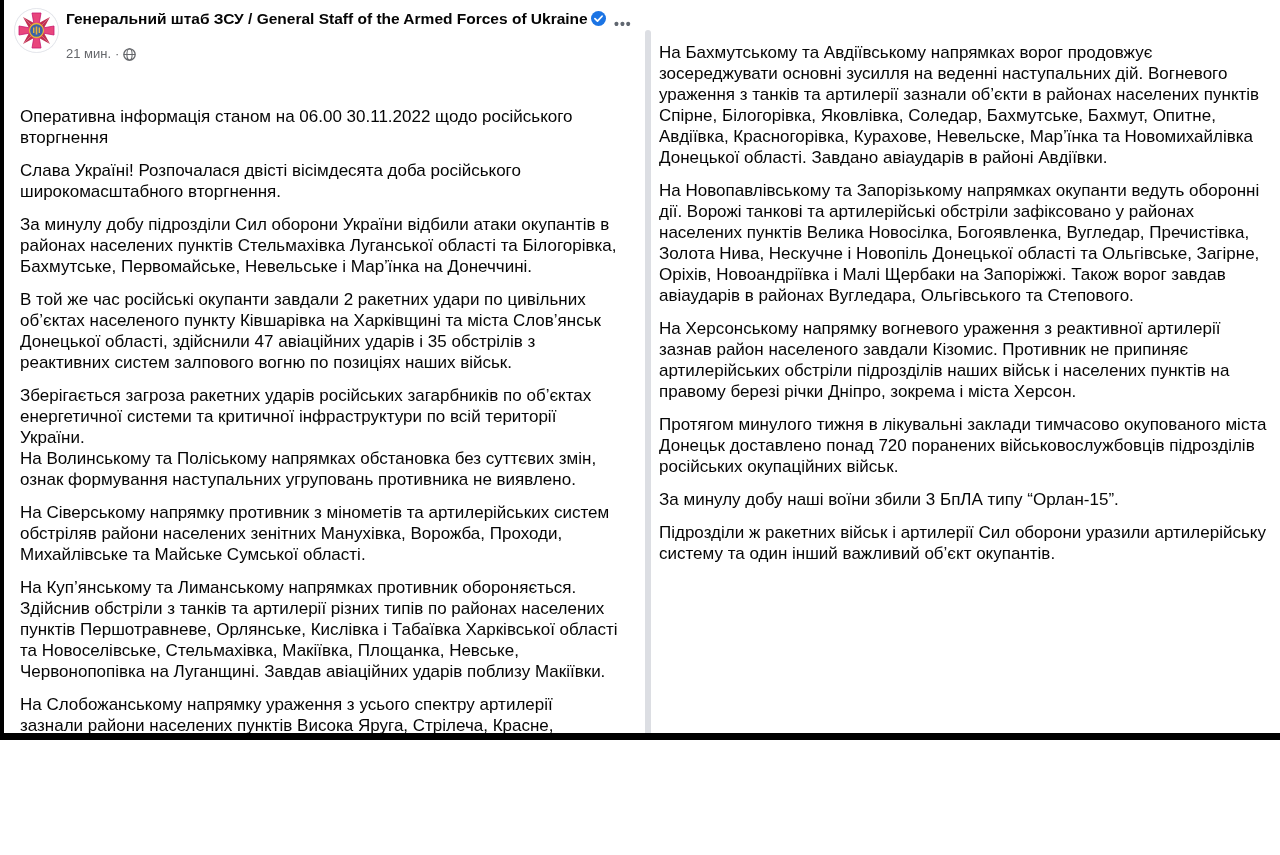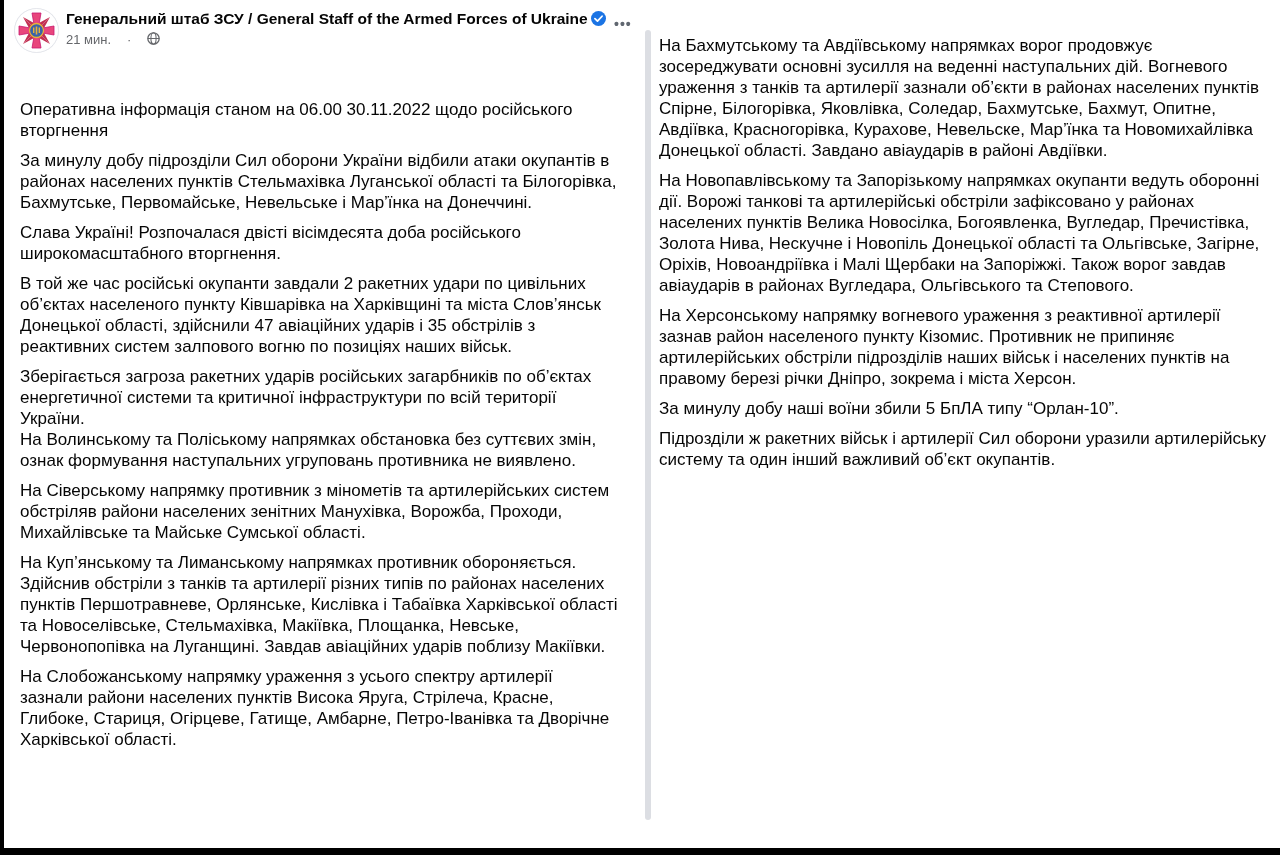--- a/index.html
+++ b/index.html
@@ -1,39 +1,39 @@
 <!DOCTYPE html>
 <html><head>
 <meta charset="utf-8">
 <style>
   html,body { margin:0; padding:0; }
   .screen {
-    position:relative; width:1280px; height:855px;
+    position:relative; width:1280px; height:740px;
     background:#ffffff; overflow:hidden;
     font-family:"Liberation Sans", sans-serif;
     color:#050505;
   }
   .edge-left   { position:absolute; left:0; top:0; width:4px; height:855px; background:#000; }
   .edge-bottom { position:absolute; left:0; bottom:0; width:1280px; height:7px; background:#000; }
 
   
   .header { position:absolute; left:14px; top:8px; width:610px; }
   .avatar { position:absolute; left:0; top:0; width:45px; height:45px; border-radius:50%;
             background:#fff; box-shadow:0 0 0 1px #e4e6eb inset; overflow:hidden; }
   .head-text { position:absolute; left:52px; top:1px; width:540px; }
   .page-name { font-weight:bold; font-size:15.5px; line-height:20px; color:#050505; }
   .verified-badge { display:inline-block; width:15px; height:15px; vertical-align:-2px; margin-left:3px; }
-  .meta { margin-top:3px; font-size:13px; color:#65676b; display:flex; align-items:flex-start; gap:16px; }
+  .meta { margin-top:17px; font-size:13px; color:#65676b; display:flex; align-items:flex-end; gap:4px; }
   .globe { width:13px; height:13px; display:inline-block; }
   .more-btn { position:absolute; left:600px; top:8px; font-size:14px; letter-spacing:1px;
               color:#606770; cursor:pointer; font-weight:bold; }
 
   
   .col { position:absolute; font-size:17px; line-height:21px; }
-  .col p { margin:5px 0 9px 0; white-space:pre-line; }
+  .col p { margin:12px 0 9px 0; white-space:pre-line; }
   .col-left  { left:20px;  top:94px; width:600px; }
   .col-right { left:659px; top:30px; width:612px; }
 
   
   .scrollbar-track { position:absolute; left:645px; top:30px; width:6px; height:790px;
                      background:#dcdee3; border-radius:4px; }
 </style>
 </head>
 <body>
 
@@ -87,36 +87,37 @@
             <line x1="1" y1="8" x2="15" y2="8" stroke="#65676b" stroke-width="1.3"></line>
           </svg>
         </span>
       </div>
     </div>
     <div class="more-btn">•••</div>
   </div>
 
   <div class="col col-left">
     <p>Оперативна інформація станом на 06.00 30.11.2022 щодо російського вторгнення</p>
+    <p>Слава Україні! Розпочалася двісті вісімдесята доба російського широкомасштабного вторгнення.</p>
     <p>За минулу добу підрозділи Сил оборони України відбили атаки окупантів в районах населених пунктів Стельмахівка Луганської області та Білогорівка, Бахмутське, Первомайське, Невельське і Мар’їнка на Донеччині.</p>
-    <p>Слава Україні! Розпочалася двісті вісімдесята доба російського широкомасштабного вторгнення.</p>
     <p>В той же час російські окупанти завдали 2 ракетних удари по цивільних об’єктах населеного пункту Ківшарівка на Харківщині та міста Слов’янськ Донецької області, здійснили 47 авіаційних ударів і 35 обстрілів з реактивних систем залпового вогню по позиціях наших військ.</p>
     <p>Зберігається загроза ракетних ударів російських загарбників по об’єктах енергетичної системи та критичної інфраструктури по всій території України.
 На Волинському та Поліському напрямках обстановка без суттєвих змін, ознак формування наступальних угруповань противника не виявлено.</p>
     <p>На Сіверському напрямку противник з мінометів та артилерійських систем обстріляв райони населених зенітних Манухівка, Ворожба, Проходи, Михайлівське та Майське Сумської області.</p>
     <p>На Куп’янському та Лиманському напрямках противник обороняється. Здійснив обстріли з танків та артилерії різних типів по районах населених пунктів Першотравневе, Орлянське, Кислівка і Табаївка Харківської області та Новоселівське, Стельмахівка, Макіївка, Площанка, Невське, Червонопопівка на Луганщині. Завдав авіаційних ударів поблизу Макіївки.</p>
     <p>На Слобожанському напрямку ураження з усього спектру артилерії зазнали райони населених пунктів Висока Яруга, Стрілеча, Красне, Глибоке, Стариця, Огірцеве, Гатище, Амбарне, Петро-Іванівка та Дворічне Харківської області.</p>
   </div>
 
   <div class="scrollbar-track"></div>
 
   <div class="col col-right">
     <p>На Бахмутському та Авдіївському напрямках  ворог продовжує зосереджувати основні зусилля на веденні наступальних дій. Вогневого ураження з танків та артилерії зазнали об’єкти в районах населених пунктів Спірне, Білогорівка, Яковлівка, Соледар, Бахмутське, Бахмут, Опитне, Авдіївка, Красногорівка, Курахове, Невельске, Мар’їнка та Новомихайлівка Донецької області. Завдано авіаударів в районі Авдіївки.</p>
     <p>На Новопавлівському та Запорізькому напрямках окупанти ведуть оборонні дії. Ворожі танкові та артилерійські обстріли зафіксовано у районах населених пунктів Велика Новосілка, Богоявленка, Вугледар, Пречистівка, Золота Нива, Нескучне і Новопіль Донецької області та Ольгівське, Загірне, Оріхів, Новоандріївка і Малі Щербаки на Запоріжжі. Також ворог завдав авіаударів в районах Вугледара, Ольгівського та Степового.</p>
-    <p>На Херсонському напрямку вогневого ураження з реактивної артилерії зазнав район населеного пункту Кізомис. Противник не припиняє артилерійських обстріли підрозділів наших військ і населених пунктів на правому березі річки Дніпро, зокрема і міста Херсон.</p>
-    <p>За минулу добу наші воїни збили 5 БпЛА типу “Орлан-10”.</p>
+    <p>На Херсонському напрямку вогневого ураження з реактивної артилерії зазнав район населеного завдали Кізомис. Противник не припиняє артилерійських обстріли підрозділів наших військ і населених пунктів на правому березі річки Дніпро, зокрема і міста Херсон.</p>
+    <p>Протягом минулого тижня в лікувальні заклади тимчасово окупованого міста Донецьк доставлено понад 720 поранених військовослужбовців підрозділів російських окупаційних військ.</p>
+    <p>За минулу добу наші воїни збили 3 БпЛА типу “Орлан-15”.</p>
     <p>Підрозділи ж ракетних військ і артилерії Сил оборони уразили артилерійську систему та один інший важливий об’єкт окупантів.</p>
   </div>
 
   <div class="edge-left"></div>
   <div class="edge-bottom"></div>
 
 </div>
 
 </body></html>

